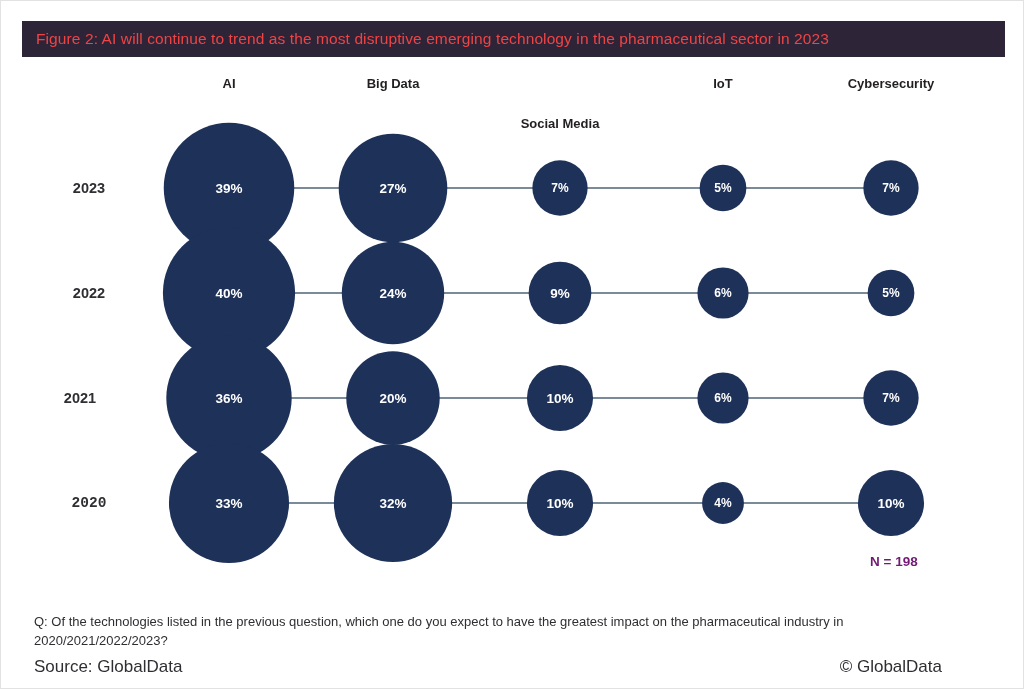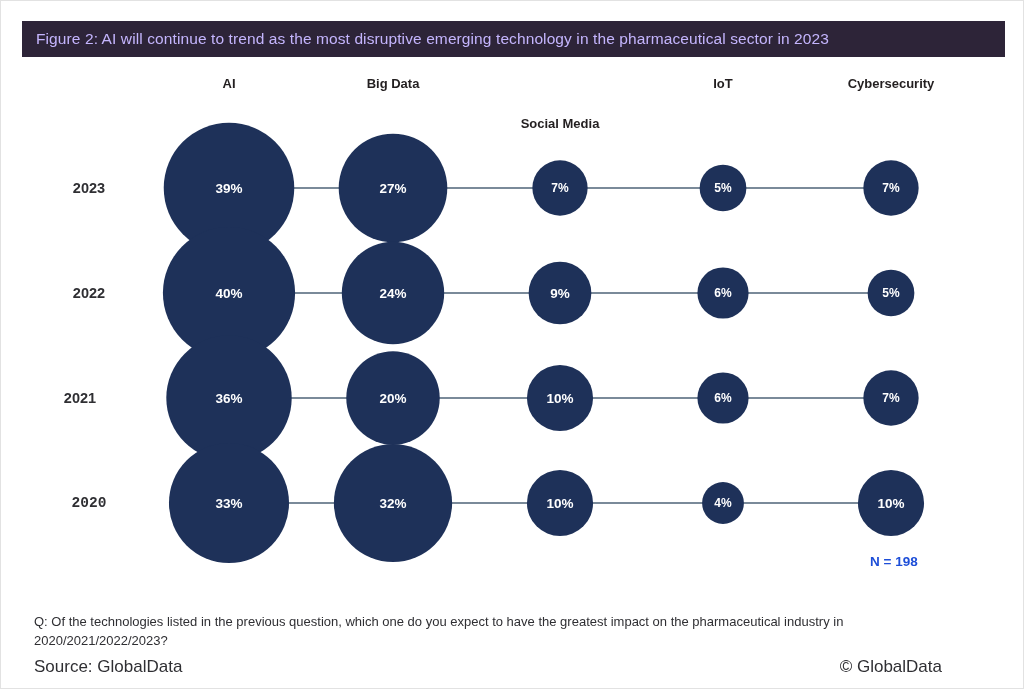--- a/index.html
+++ b/index.html
@@ -27,21 +27,21 @@
     top: 20px;
     width: 983px;
     height: 36px;
     background: #2d2438;
     display: flex;
     align-items: center;
     box-sizing: border-box;
     padding-left: 14px;
   }
   #title-text {
-    color: #c4b5fd;
+    color: #ef4444;
     font-size: 15.5px;
     font-weight: 400;
     letter-spacing: 0.1px;
     white-space: nowrap;
     font-family: "Liberation Sans", sans-serif;
   }
 
   
   #plot-area {
     position: absolute;
@@ -86,21 +86,21 @@
   .bubble-value.small {
     font-size: 12px;
   }
 
   #n-label {
     position: absolute;
     left: 869px;
     top: 553px;
     font-size: 13.5px;
     font-weight: bold;
-    color: #1d4ed8;
+    color: #701a75;
     white-space: nowrap;
     font-family: "Liberation Sans", sans-serif;
   }
 
   
   #footer {
     position: absolute;
     left: 33px;
     top: 612px;
     width: 958px;

